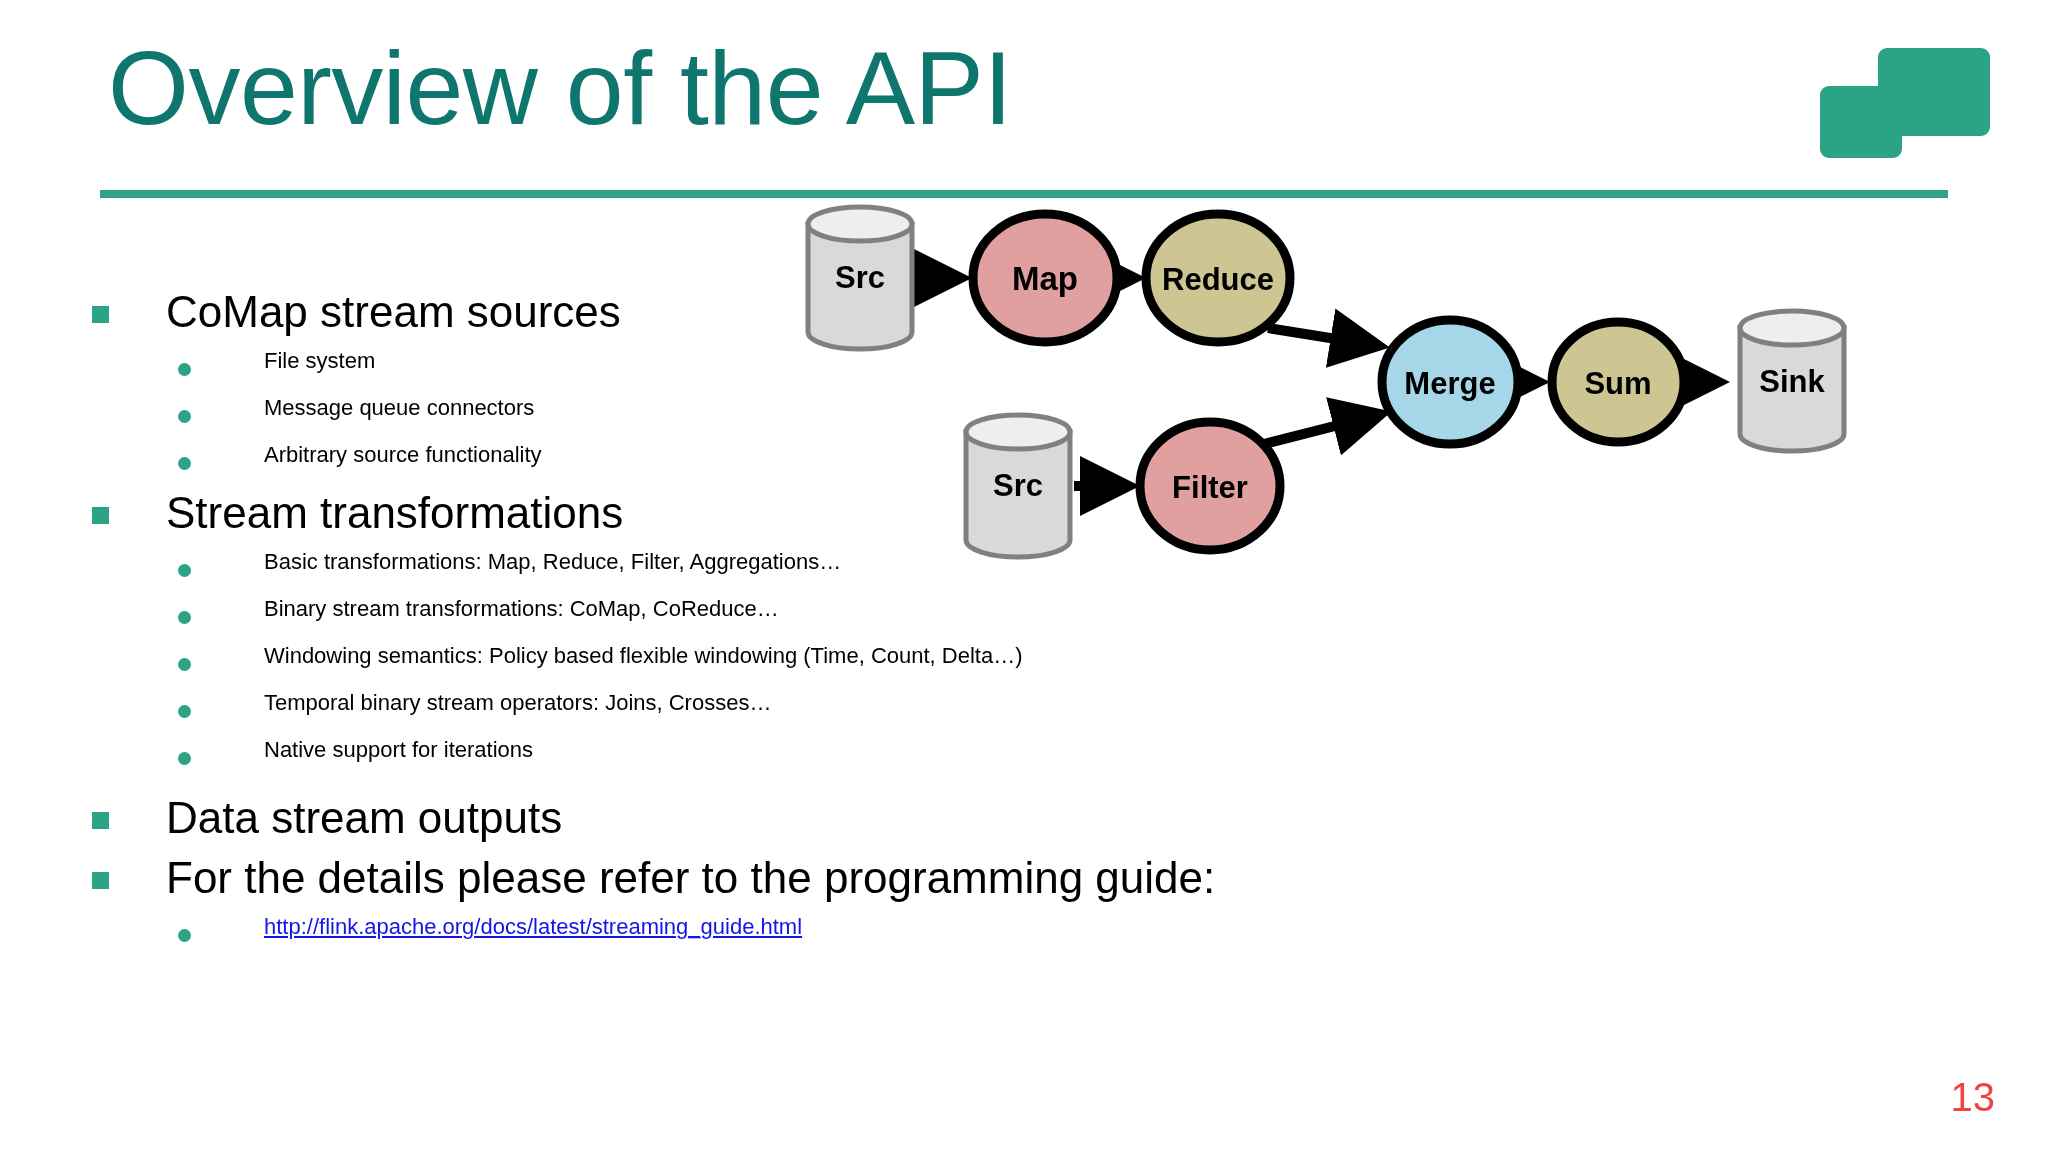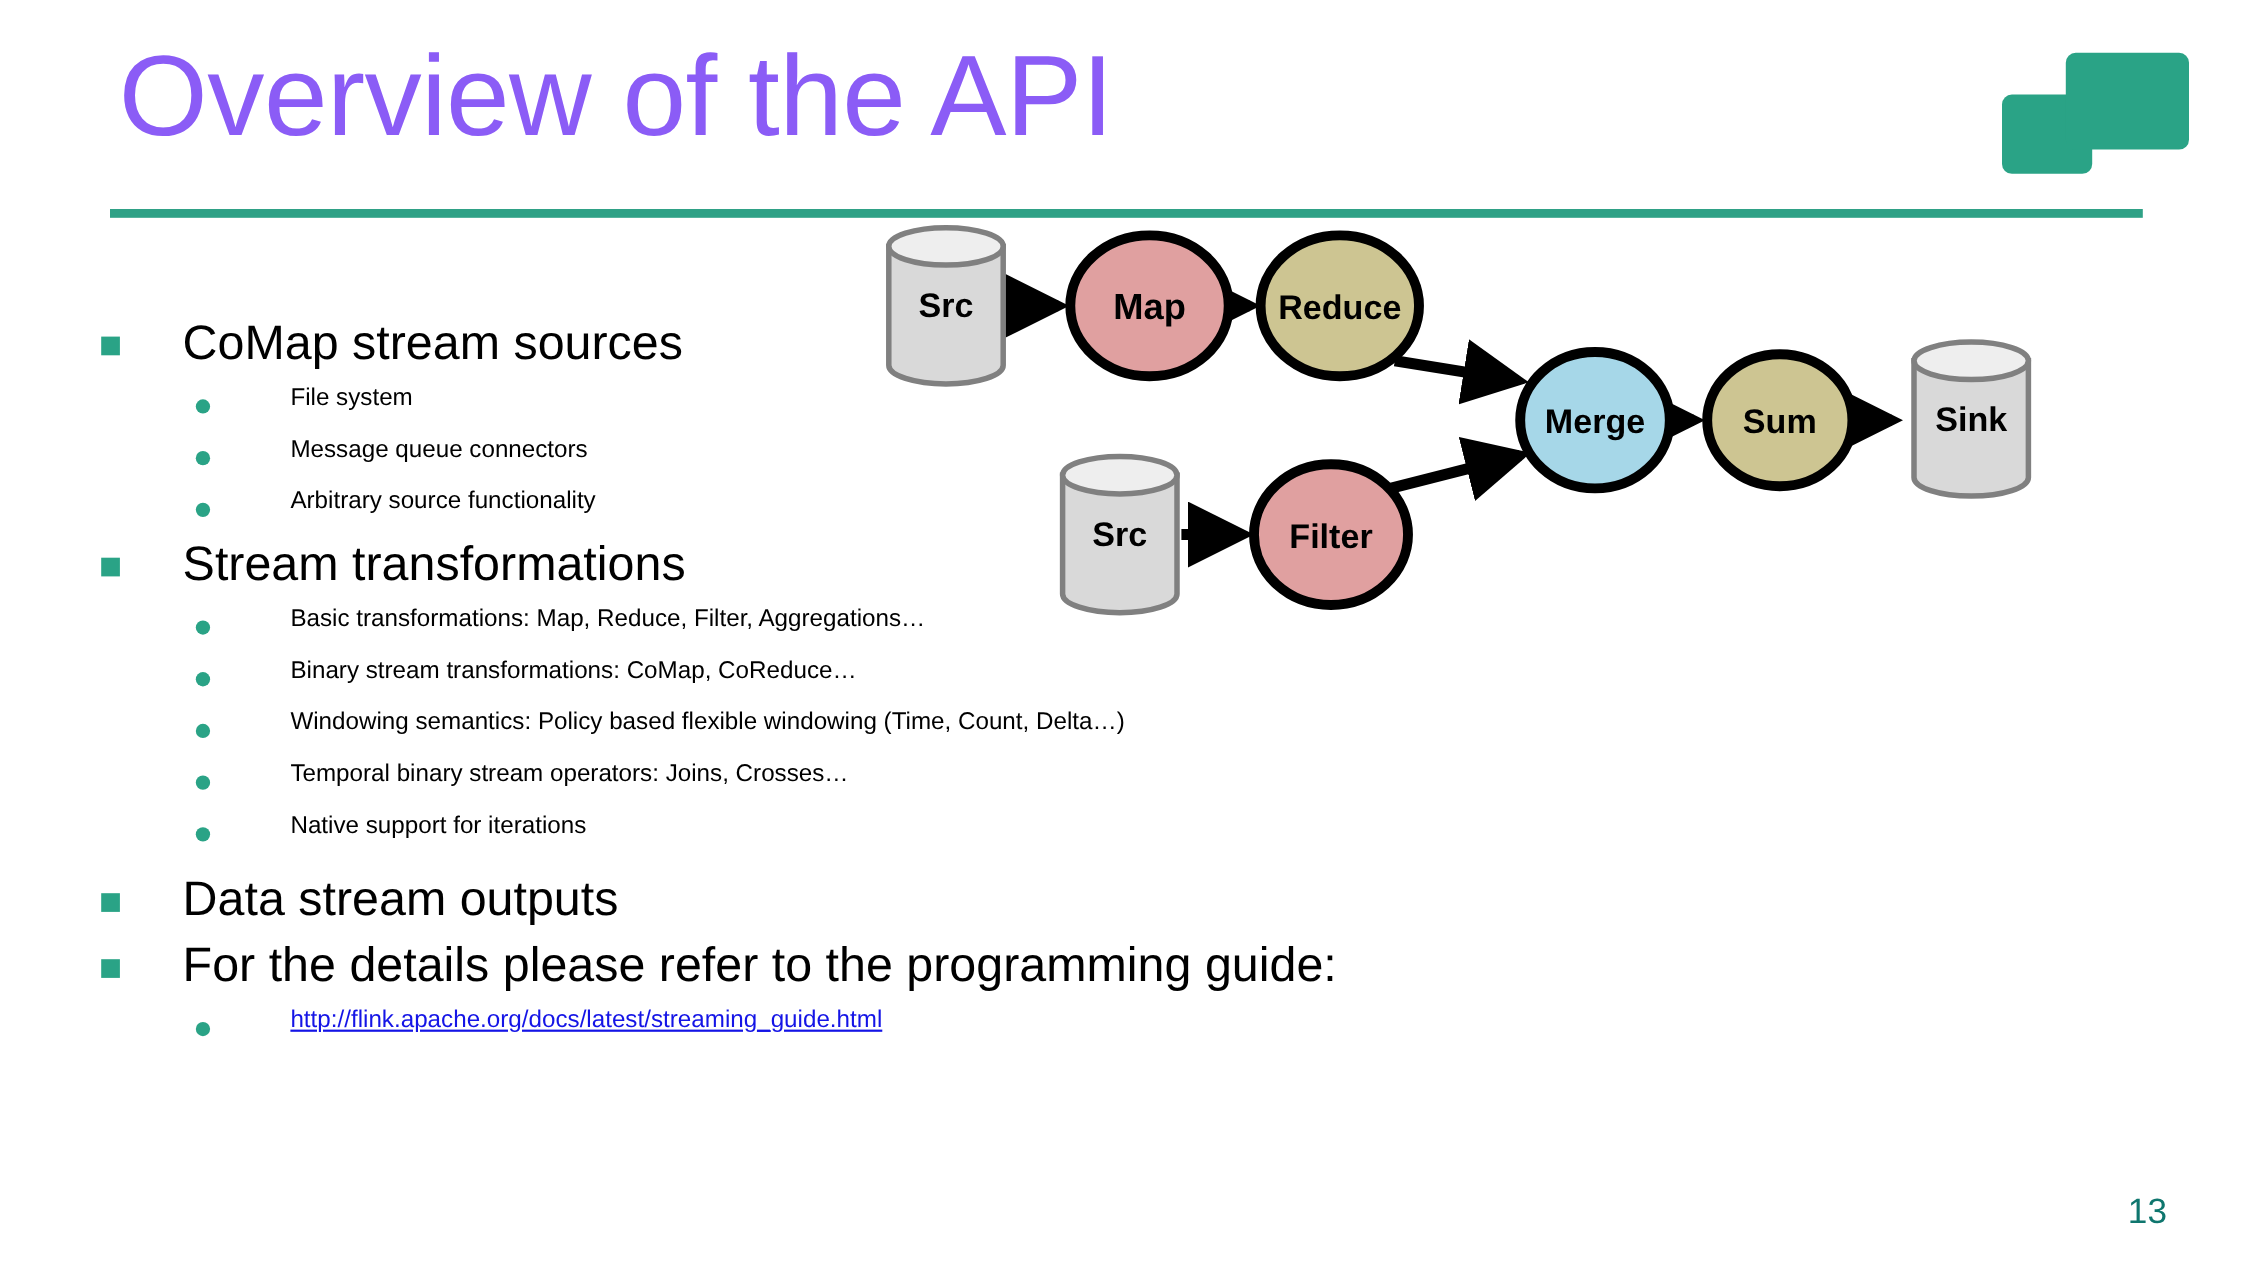--- a/index.html
+++ b/index.html
@@ -26,21 +26,21 @@
 
   
   .title {
     position: absolute;
     left: 108px;
     top: 34px;
     font-size: 104px;
     line-height: 1.05;
     font-weight: 400;
     letter-spacing: -0.5px;
-    color: #8b5cf6;
+    color: #0f766e;
     white-space: nowrap;
   }
 
   .title-rule {
     position: absolute;
     left: 100px;
     top: 190px;
     width: 1848px;
     height: 8px;
     background: #2fa186;
@@ -139,24 +139,24 @@
 
   .node-label {
     font-family: "Liberation Sans", sans-serif;
     font-weight: bold;
     fill: #000000;
   }
 
   
   .page-num {
     position: absolute;
-    right: 78px;
+    right: 53px;
     bottom: 32px;
-    font-size: 32px;
-    color: #0f766e;
+    font-size: 40px;
+    color: #ef4444;
   }
 </style>
 </head>
 <body>
 
 <div class="slide">
 
   <div class="title">Overview of the API</div>
   <div class="title-rule"></div>
 

